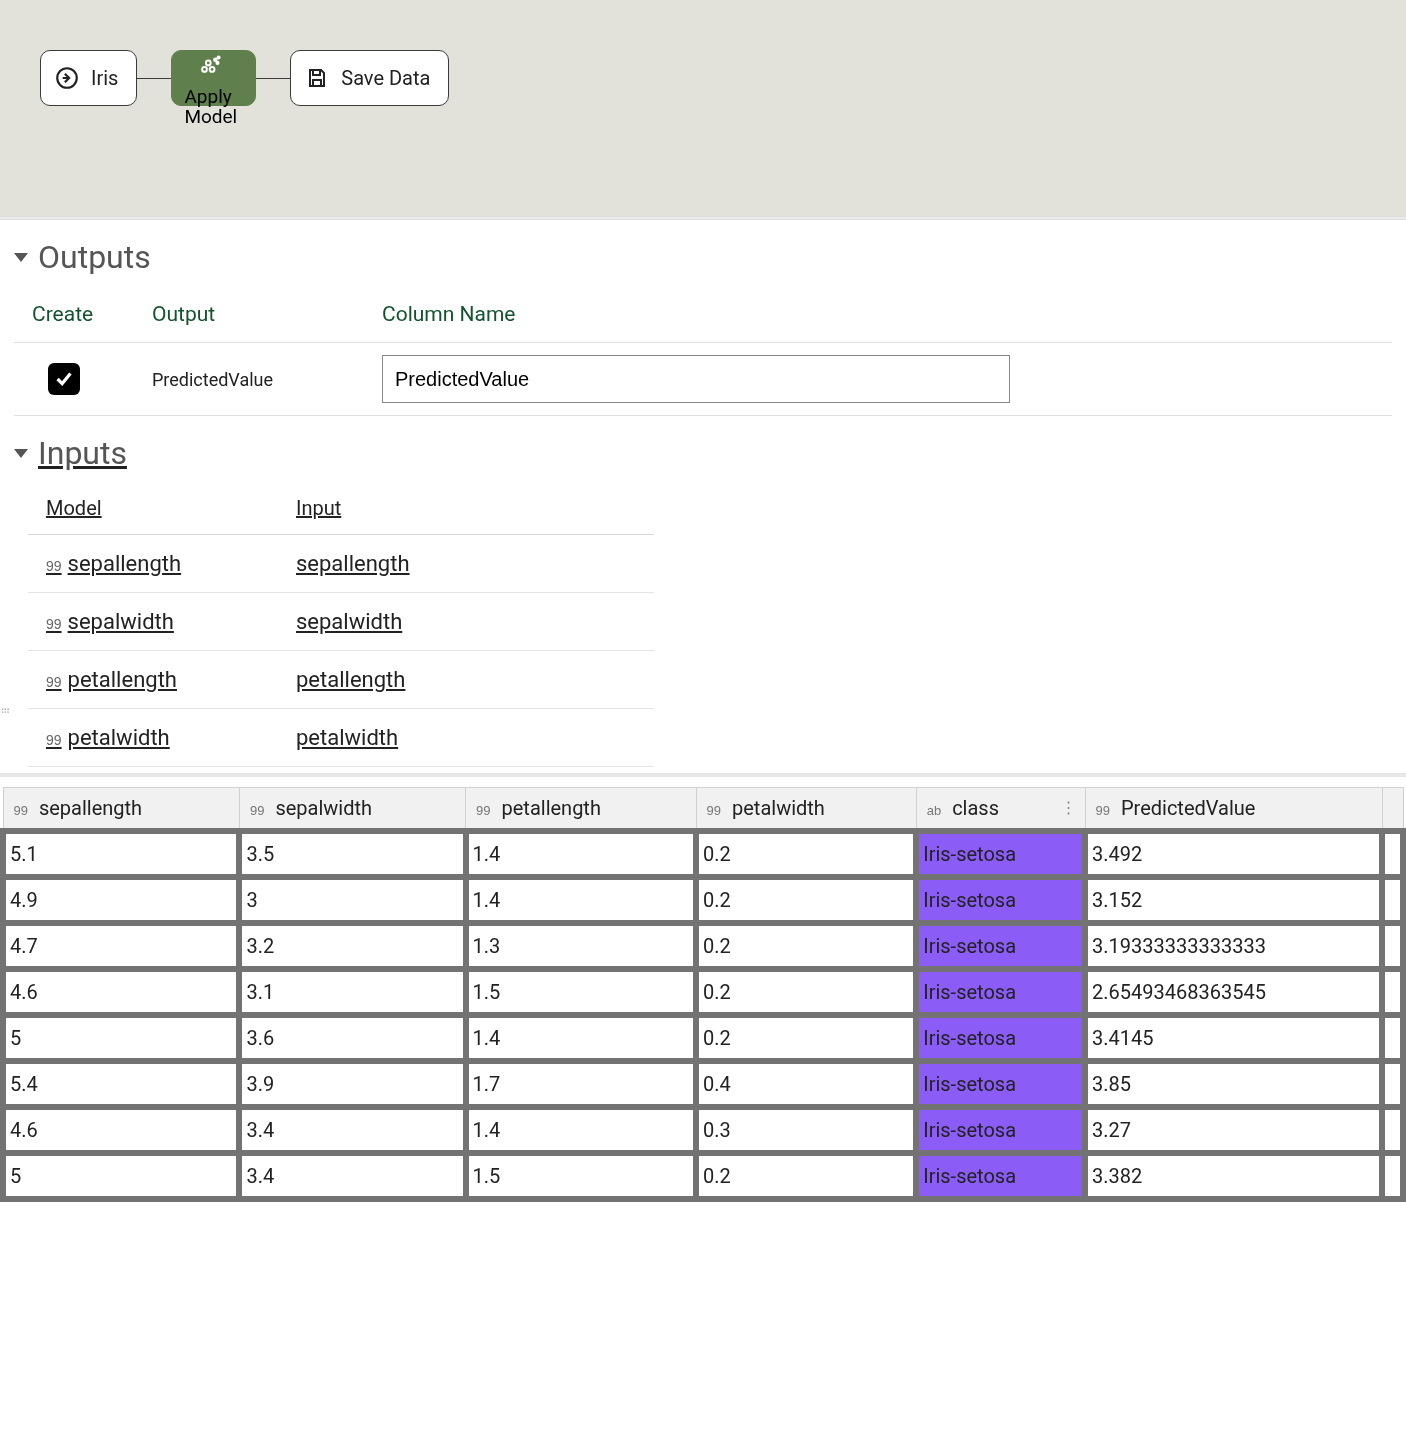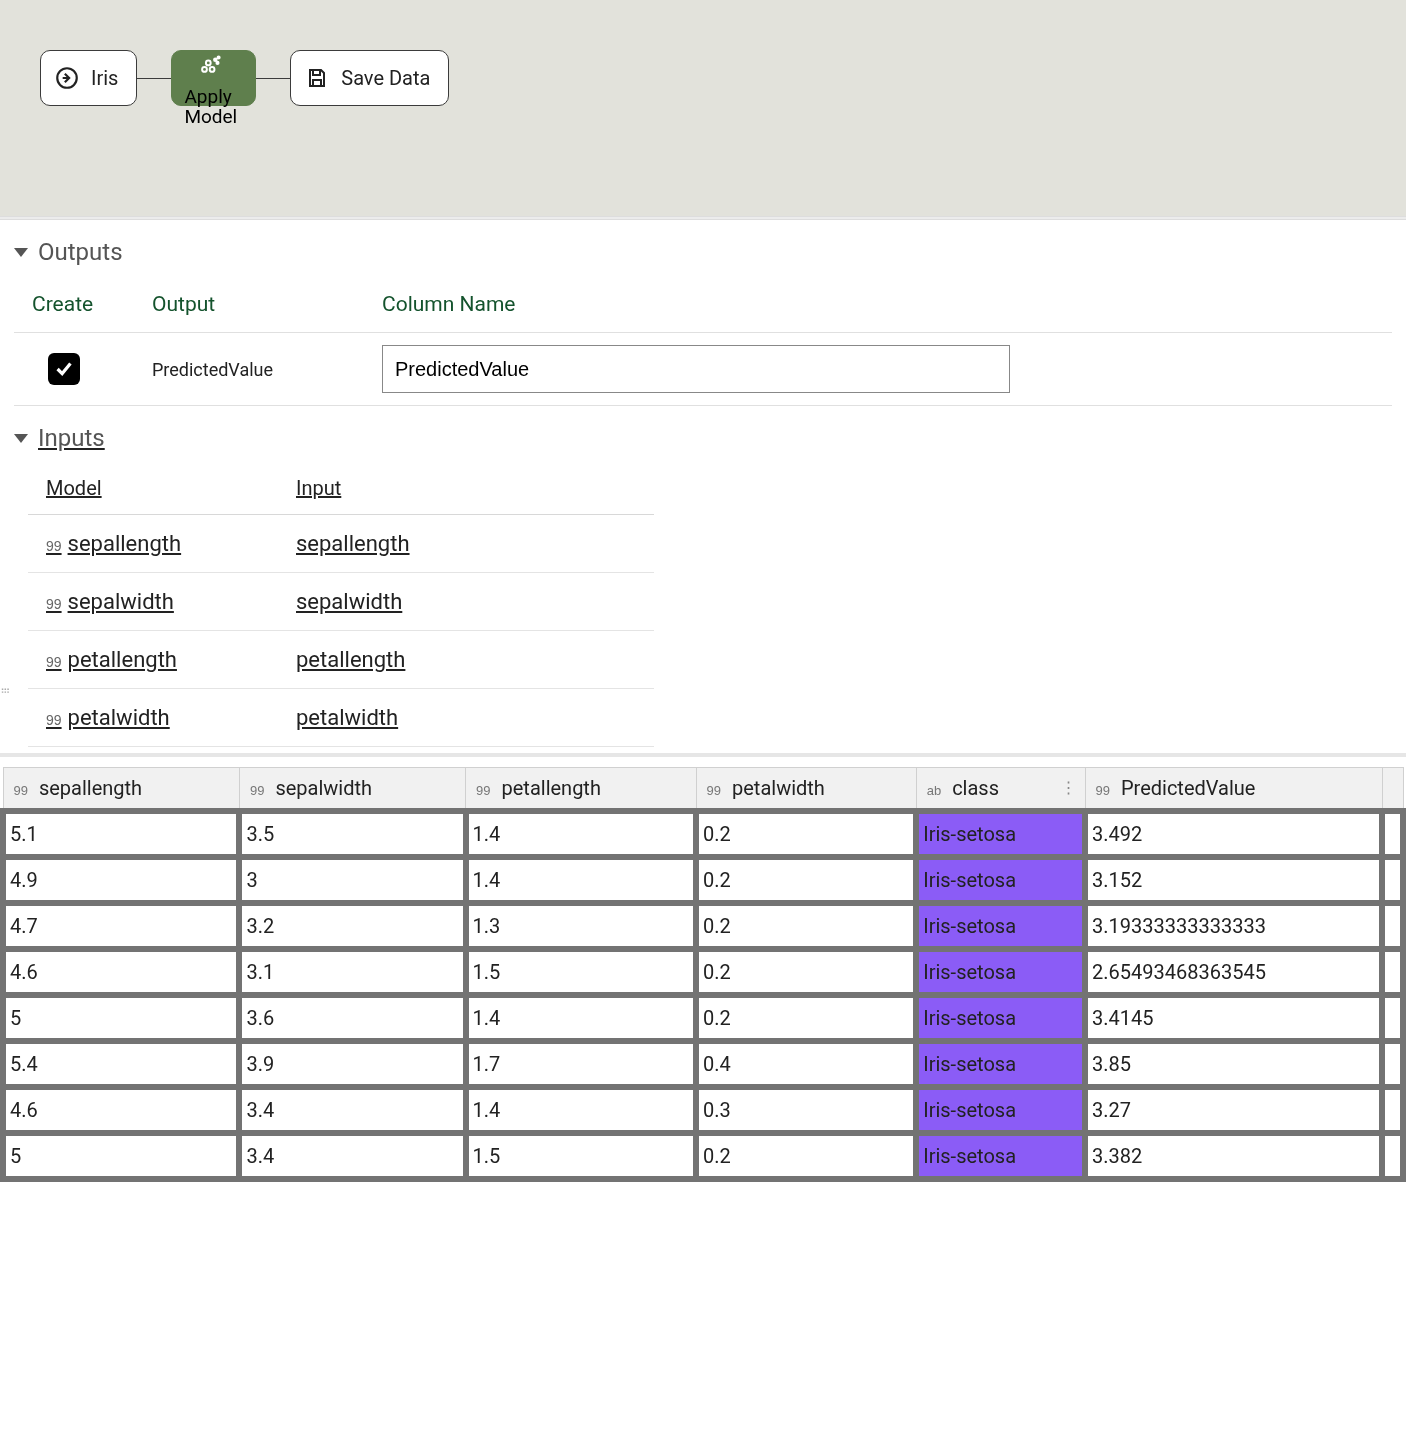--- a/index.html
+++ b/index.html
@@ -5,21 +5,21 @@
   * { box-sizing: border-box; }
   html, body { margin: 0; padding: 0; font-family: -apple-system, BlinkMacSystemFont, "Segoe UI", Roboto, Arial, sans-serif; font-size: 18px; color: #222; background: #fff; }
   .canvas { background: #e2e2db; padding: 50px 0 110px 40px; display: flex; align-items: center; }
   .node { display: inline-flex; align-items: center; height: 56px; border-radius: 10px; padding: 0 18px 0 12px; font-size: 20px; border: 1.5px solid #3b3b3b; background: #fff; color: #222; gap: 10px; }
   .node.active { background: #5f7f4d; border-color: #5f7f4d; color: #000000; flex-direction: column; }
   .node .icon { width: 28px; height: 28px; display: inline-flex; align-items: center; justify-content: center; }
   .node .stack { display: flex; flex-direction: column; line-height: 1.05; font-size: 19px; }
   .connector { width: 34px; height: 0; border-top: 1.5px solid #3b3b3b; }
 
   .section { padding: 8px 14px 0 14px; }
-  .sec-hdr { display: flex; align-items: center; gap: 6px; font-size: 24px; color: #555; padding: 10px 0 6px 0; }
+  .sec-hdr { display: flex; align-items: center; gap: 6px; font-size: 32px; color: #555; padding: 10px 0 6px 0; }
   .tri { width: 0; height: 0; border-top: 9px solid #555; border-left: 7px solid transparent; border-right: 7px solid transparent; display: inline-block; margin-right: 4px; }
 
   .outputs-hdr { display: grid; grid-template-columns: 120px 230px 1fr; padding: 20px 0 16px 18px; font-size: 21px; color: #14532d; }
   .outputs-row { display: grid; grid-template-columns: 120px 230px 640px; align-items: center; padding: 12px 0 12px 18px; border-top: 1px solid #e0e0e0; border-bottom: 1px solid #e0e0e0; }
   .chk { width: 32px; height: 32px; border-radius: 6px; background: #000; display: inline-flex; align-items: center; justify-content: center; margin-left: 16px; }
   .col-name-input { width: 628px; height: 48px; border: 1px solid #888; font-size: 20px; padding: 0 12px; }
 
   .inputs-wrap { padding: 0 0 0 14px; width: 640px; }
   .inputs-hdr { display: grid; grid-template-columns: 250px 1fr; padding: 18px 0 14px 18px; font-size: 20px; border-bottom: 1px solid #d8d8d8; }
   .inputs-row { display: grid; grid-template-columns: 250px 1fr; align-items: center; padding: 16px 0 16px 18px; border-bottom: 1px solid #e4e4e4; font-size: 22px; }

